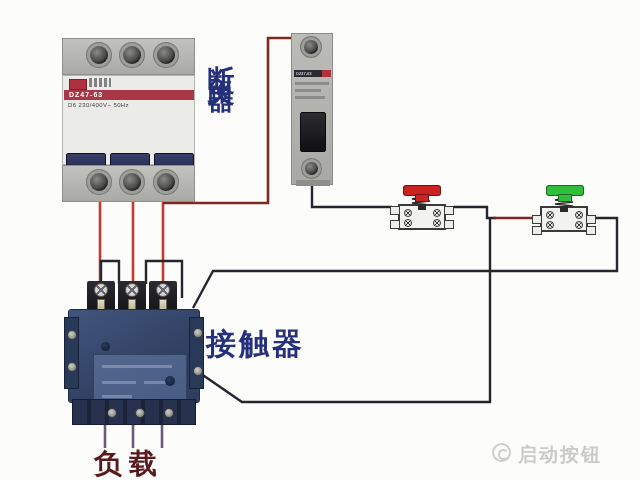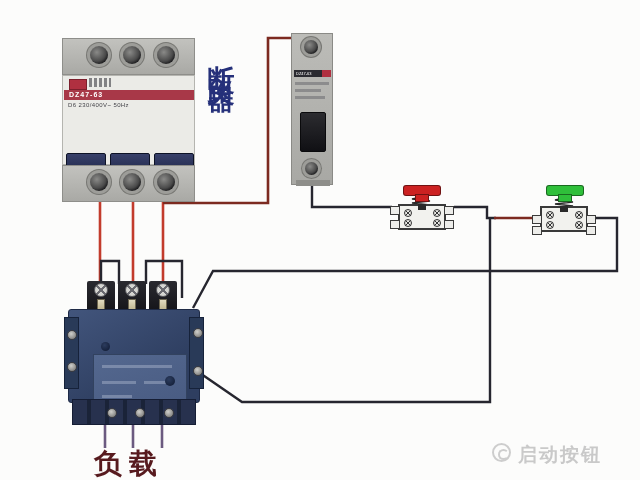--- a/index.html
+++ b/index.html
@@ -189,20 +189,21 @@
       <div class="abs sscrew" style="left:3px;top:10px;"></div>
       <div class="abs sscrew" style="left:3px;top:48px;"></div>
     </div>
     <div class="abs ct-bot">
       <div class="abs sscrew" style="left:34px;top:8px;"></div>
       <div class="abs sscrew" style="left:62px;top:8px;"></div>
       <div class="abs sscrew" style="left:91px;top:8px;"></div>
     </div>
   </div>
 
+  <div class="abs lbl lbl-contactor">接触器</div>
 
   <div class="abs">
     <div class="abs cap-bar" style="left:403px;top:185px;background:var(--stop-cap);"></div>
     <div class="abs cap-stem" style="left:415px;top:194px;background:var(--stop-cap);"></div>
     <div class="abs pb-body" style="left:398px;top:204px;">
       <div class="pb-slot"></div>
       <div class="xscrew" style="left:4px;top:3px;"></div>
       <div class="xscrew" style="left:33px;top:3px;"></div>
       <div class="xscrew" style="left:4px;top:13px;"></div>
       <div class="xscrew" style="left:33px;top:13px;"></div>

